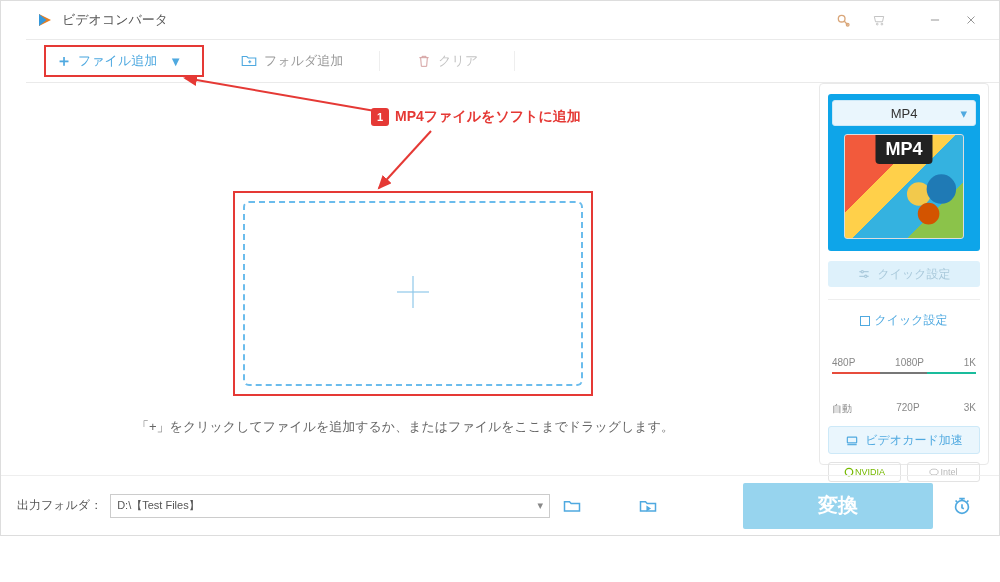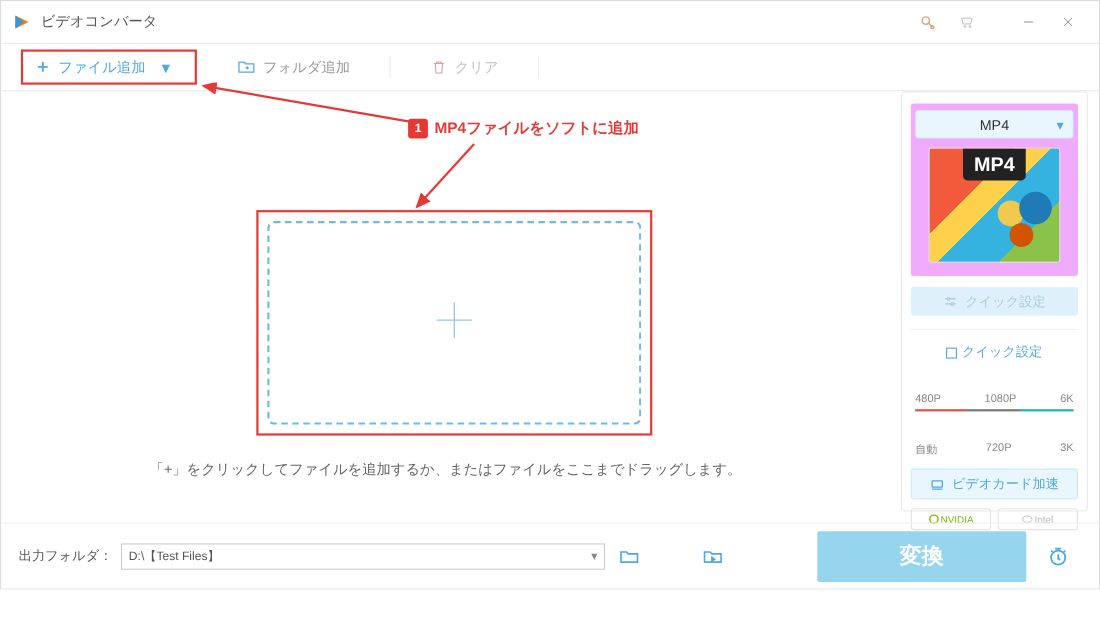--- a/index.html
+++ b/index.html
@@ -1,18 +1,18 @@
 <!DOCTYPE html>
 <html><head>
 <meta charset="utf-8">
 <style>
   *{box-sizing:border-box;font-family:"Segoe UI","Hiragino Kaku Gothic Pro","Meiryo",sans-serif;}
   html,body{margin:0;padding:0;}
   body{background:#fff;}
-  .window{width:1000px;height:536px;background:#fff;position:relative;overflow:hidden;border:1px solid #ddd;}
+  .window{width:1000px;height:536px;background:#fff;position:relative;overflow:hidden;border:1px solid #ddd;padding-left:25px;}
   
   .titlebar{height:38px;display:flex;align-items:center;padding:0 10px;color:#555;font-size:13px;}
   .titlebar .logo{width:18px;height:18px;margin-right:8px;display:inline-flex;}
   .titlebar .title{flex:none;}
   .titlebar .spacer{flex:1;}
   .titlebar .tbtn{width:36px;height:30px;display:flex;align-items:center;justify-content:center;color:#aaa;font-size:14px;}
   .titlebar .tbtn svg{width:14px;height:14px;}
   .titlebar .account svg{width:16px;height:16px;}
   
   .hline{height:1px;background:#eaeaea;}
@@ -40,21 +40,21 @@
   .arrow1{position:absolute;left:174px;top:-8px;width:210px;height:50px;}
   .arrow2{position:absolute;left:370px;top:43px;width:70px;height:70px;}
   
   .rightpanel{position:absolute;right:10px;top:82px;width:170px;bottom:70px;border:1px solid #e9e9e9;border-radius:4px;padding:10px 8px;font-size:12px;color:#555;text-align:center;}
   .rp-title{font-size:12px;color:#333;margin-bottom:10px;}
   .format-drop{border:1px solid #cde9f8;background:#eaf6fd;height:26px;border-radius:3px;display:flex;align-items:center;justify-content:center;color:#333;font-size:13px;position:relative;margin-bottom:8px;}
   .format-drop .chev{position:absolute;right:8px;color:#4fa9e0;}
   .format-thumb{width:120px;height:105px;margin:0 auto 8px;position:relative;border:1px solid #ddd;background:linear-gradient(135deg,#f25a3c 0 35%,#ffd04a 35% 50%,#34b2e0 50% 75%,#8bc34a 75% 100%);border-radius:3px;overflow:hidden;}
   .format-thumb .balloons{position:absolute;inset:0;}
   .format-thumb .mp4badge{position:absolute;left:50%;top:0;transform:translateX(-50%);background:#222;color:#fff;font-weight:bold;font-size:18px;padding:4px 10px;border-radius:0 0 4px 4px;}
-  .format-block{background:#f0abfc;border-radius:3px;padding:6px 4px 4px;}
+  .format-block{background:#0ea5e9;border-radius:3px;padding:6px 4px 4px;}
   .param-btn{height:26px;background:#def1fb;border-radius:3px;display:flex;align-items:center;justify-content:center;color:#a9c9db;font-size:12px;gap:6px;}
   .rp-divider{height:1px;background:#eee;margin:0 0;}
   .quick-title{color:#4fa9e0;font-size:12px;margin:12px 0 8px;display:flex;align-items:center;justify-content:center;gap:4px;}
   .quick-title::before{content:"";width:8px;height:8px;border:1px solid #4fa9e0;display:inline-block;}
   .quality-scale{display:flex;justify-content:space-between;font-size:10px;color:#888;padding:0 4px;margin-top:28px;}
   .quality-line{height:2px;background:linear-gradient(to right,#e74c3c 0 33%,#777 33% 66%,#1abc9c 66% 100%);margin:4px 4px 6px;}
   .gpu-btn{height:28px;border:1px solid #cde9f8;background:#eaf6fd;border-radius:3px;display:flex;align-items:center;justify-content:center;color:#4fa9e0;font-size:12px;gap:6px;margin:10px 0 8px;}
   .gpu-vendors{display:flex;gap:6px;}
   .gpu-vendors .vendor{flex:1;height:20px;border:1px solid #e3e3e3;border-radius:3px;display:flex;align-items:center;justify-content:center;font-size:9px;gap:1px;}
   .gpu-vendors .nvidia{color:#76b900;}
@@ -202,21 +202,21 @@
         </svg>
       <span>クイック設定</span>
     </div>
     <div class="rp-divider" style="margin-top:12px;"></div>
     <div class="quick-title">
       <span>クイック設定</span>
     </div>
     <div class="quality-scale">
       <span>480P</span>
       <span>1080P</span>
-      <span>6K</span>
+      <span>1K</span>
     </div>
     <div class="quality-line"></div>
     <div class="quality-scale">
       <span>自動</span>
       <span>720P</span>
       <span>3K</span>
     </div>
     <div class="gpu-btn">
       <svg width="14" height="14" viewBox="0 0 24 24" fill="none" stroke="currentColor" stroke-width="2">
           <rect x="4" y="7" width="16" height="10" rx="1"></rect>

